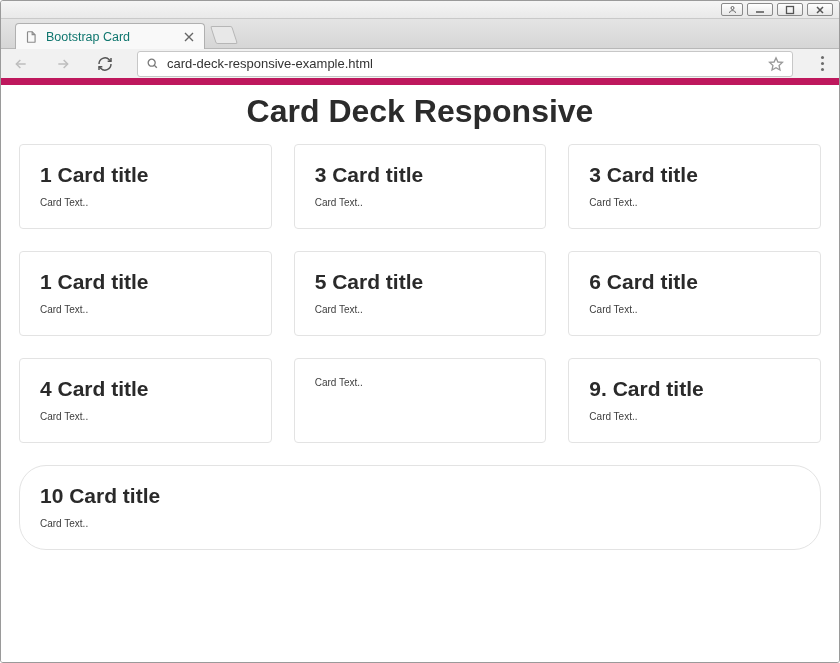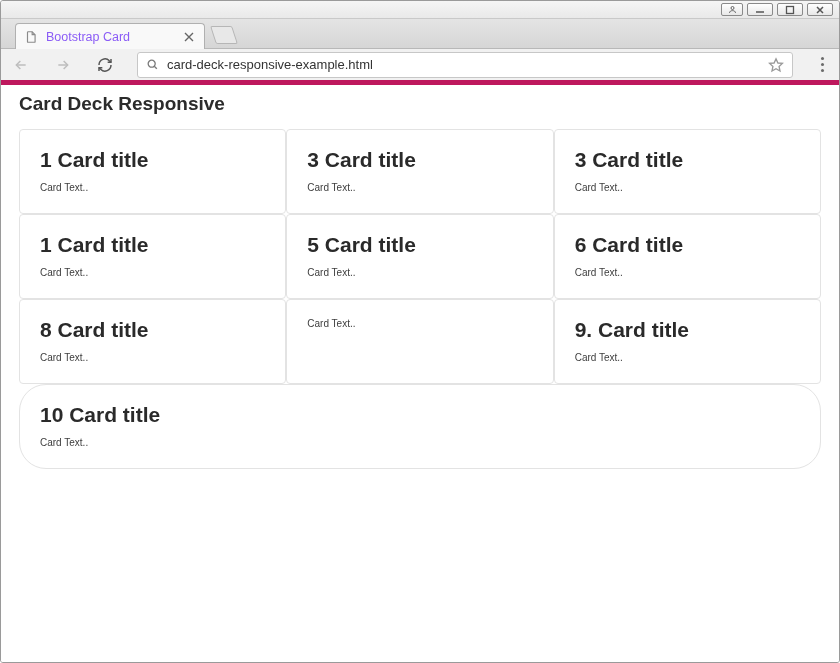--- a/index.html
+++ b/index.html
@@ -7,40 +7,40 @@
   body { background: #fcfcfc; border: 1px solid #9a9a9a; border-radius: 3px; }
 
   
   .os-strip { height: 18px; background: linear-gradient(#f5f5f5,#e9e9e9); border-bottom: 1px solid #c9c9c9; display:flex; justify-content:flex-end; align-items:center; padding:0 6px; gap:4px; }
   .os-btn { width:26px; height:13px; border:1px solid #8a8a8a; border-radius:2px; background:linear-gradient(#fff,#e8e8e8); display:flex; align-items:center; justify-content:center; font-size:9px; color:#444; cursor:pointer; }
   .os-btn.account { width:22px; }
   .os-btn svg { display:block; }
 
   
   .tab-bar { height:30px; background:linear-gradient(#e4e4e4,#d6d6d6); display:flex; align-items:flex-end; padding-left:14px; border-bottom:1px solid #b8b8b8; position:relative; }
-  .tab { height:26px; background:#f9f9f9; border:1px solid #b0b0b0; border-bottom:none; border-top-left-radius:4px; border-top-right-radius:4px; display:flex; align-items:center; padding:0 10px 0 8px; gap:8px; font-size:12.5px; color:#8b5cf6; min-width:190px; position:relative; bottom:-1px; }
+  .tab { height:26px; background:#f9f9f9; border:1px solid #b0b0b0; border-bottom:none; border-top-left-radius:4px; border-top-right-radius:4px; display:flex; align-items:center; padding:0 10px 0 8px; gap:8px; font-size:12.5px; color:#0f766e; min-width:190px; position:relative; bottom:-1px; }
   .tab .page-icon { width:14px; height:14px; }
   .tab .close { width:10px; height:10px; color:#555; cursor:pointer; margin-left:auto; }
   .new-tab { width:22px; height:18px; margin-left:8px; margin-bottom:4px; border:1px solid #b6b6b6; background:#e8e8e8; border-radius:2px; transform:skewX(18deg); cursor:pointer; display:flex; align-items:center; justify-content:center; }
 
   
-  .toolbar { height:36px; background:#f1f1f1; display:flex; align-items:center; gap:22px; padding:11px 10px; border-bottom:5px solid #be185d; }
+  .toolbar { height:36px; background:#f1f1f1; display:flex; align-items:center; gap:22px; padding:11px 10px; border-bottom:7px solid #be185d; }
   .nav-btn { width:20px; height:20px; display:flex; align-items:center; justify-content:center; color:#6f6f6f; cursor:pointer; }
   .nav-btn.disabled { color:#bdbdbd; cursor:default; }
   .addr { flex:1; height:26px; border:1px solid #c7c7c7; background:#fff; border-radius:3px; display:flex; align-items:center; gap:8px; padding:0 8px; }
   .addr svg { flex:0 0 auto; }
   .addr-text { font-size:13px; color:#333; white-space:nowrap; overflow:hidden; }
   .star { width:16px; height:16px; color:#9a9a9a; cursor:pointer; margin-left:auto; }
   .menu-dots { width:14px; display:flex; flex-direction:column; gap:3px; align-items:center; cursor:pointer; }
   .menu-dots span { width:3px; height:3px; background:#6b6b6b; border-radius:50%; }
 
   
   .page { padding:4px 18px 24px 18px; background:#fff; height:calc(663px - 18px - 30px - 36px - 0px); overflow:hidden; }
-  .page h2 { font-size:19px; font-weight:600; color:#2b2b2b; margin:4px 0 14px 0; }
-  .card-deck { display:flex; flex-wrap:wrap; }
+  .page h2 { font-size:32px; font-weight:600; color:#2b2b2b; margin:4px 0 14px 0;text-align:center; }
+  .card-deck { display:flex; flex-wrap:wrap; gap:22px; }
   .card { flex:1 0 240px; border:1px solid #e3e3e3; border-radius:4px; padding:18px 20px 20px 20px; background:#fff; }
   .card.full { flex:1 0 780px;border-radius:27px; }
   .card-title { font-size:21px; font-weight:600; color:#2a2a2a; margin-bottom:10px; }
   .card-text { font-size:10px; color:#3d3d3d; }
 
 </style>
 </head>
 <body>
 
 <div class="os-strip">
@@ -143,21 +143,21 @@
     <div class="card">
       <div class="card-title">5 Card title</div>
       <div class="card-text">Card Text..</div>
     </div>
     <div class="card">
       <div class="card-title">6 Card title</div>
       <div class="card-text">Card Text..</div>
     </div>
 
     <div class="card">
-      <div class="card-title">8 Card title</div>
+      <div class="card-title">4 Card title</div>
       <div class="card-text">Card Text..</div>
     </div>
     <div class="card">
       <div class="card-text">Card Text..</div>
     </div>
     <div class="card">
       <div class="card-title">9. Card title</div>
       <div class="card-text">Card Text..</div>
     </div>
 

